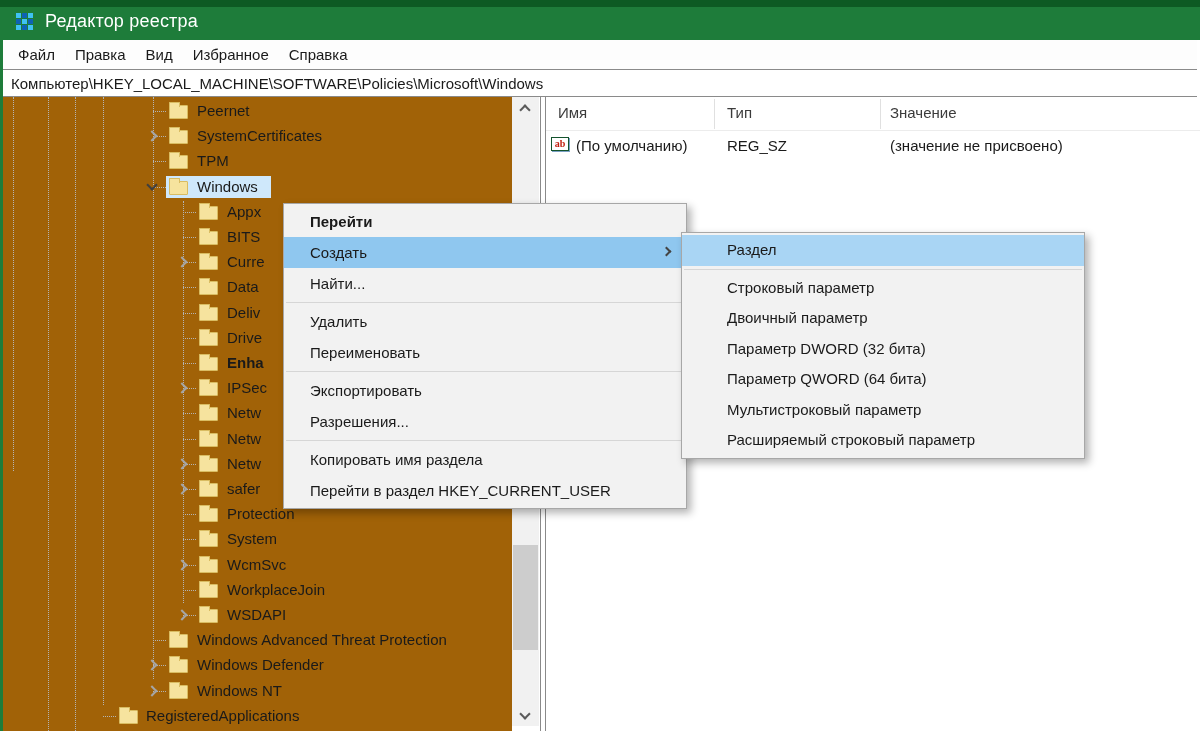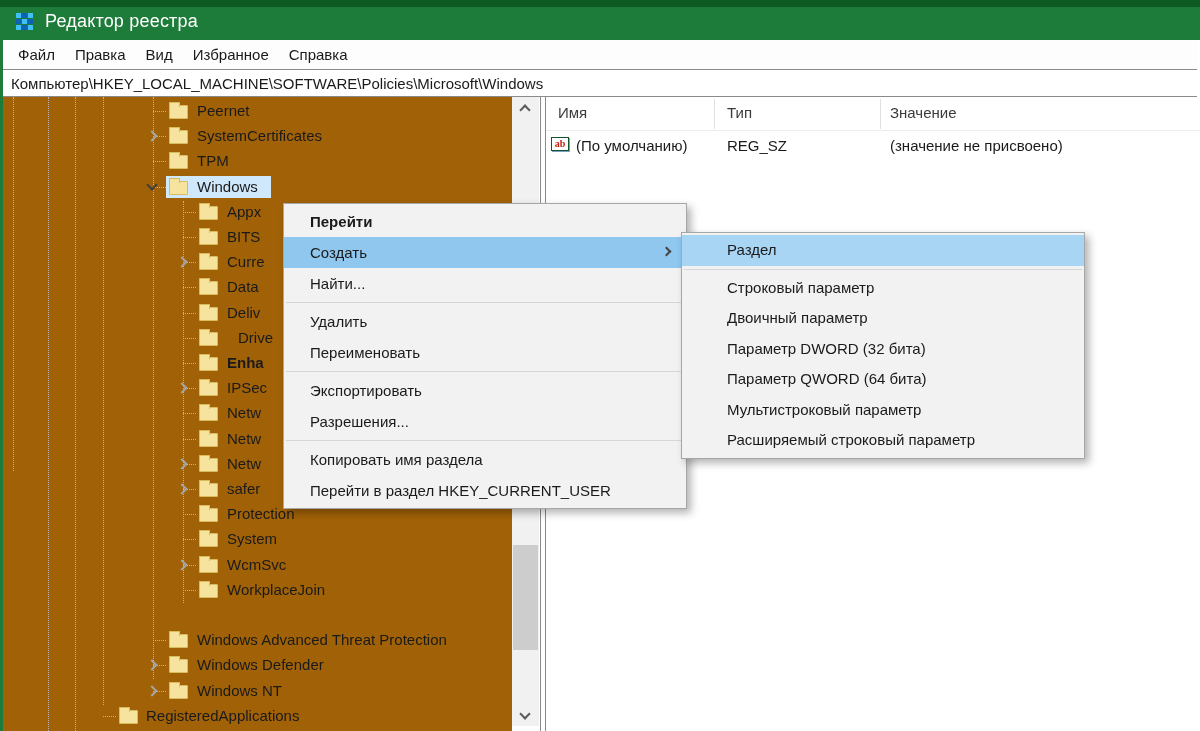--- a/index.html
+++ b/index.html
@@ -164,21 +164,21 @@
         <span class="tlabel" style="left: 224px;">Data</span>
       </div>
       <div class="trow" style="top: 203.6px;">
         <div class="conn" style="left: 180px; width: 13px;"></div>
         <span class="folder" style="left: 196px;"></span>
         <span class="tlabel" style="left: 224px;">Deliv</span>
       </div>
       <div class="trow" style="top: 228.8px;">
         <div class="conn" style="left: 180px; width: 13px;"></div>
         <span class="folder" style="left: 196px;"></span>
-        <span class="tlabel" style="left: 224px; margin-left: 11px;">Drive</span>
+        <span class="tlabel" style="left: 224px;">Drive</span>
       </div>
       <div class="trow" style="top: 254px; font-weight: bold;">
         <div class="conn" style="left: 180px; width: 13px;"></div>
         <span class="folder" style="left: 196px;"></span>
         <span class="tlabel" style="left: 224px;">Enha</span>
       </div>
       <div class="trow" style="top: 279.2px;">
         <div class="conn" style="left: 180px; width: 13px;"></div>
         <span class="chev right" style="left: 175px;"></span>
         <span class="folder" style="left: 196px;"></span>
@@ -219,20 +219,26 @@
       <div class="trow" style="top: 455.6px;">
         <div class="conn" style="left: 180px; width: 13px;"></div>
         <span class="chev right" style="left: 175px;"></span>
         <span class="folder" style="left: 196px;"></span>
         <span class="tlabel" style="left: 224px;">WcmSvc</span>
       </div>
       <div class="trow" style="top: 480.8px;">
         <div class="conn" style="left: 180px; width: 13px;"></div>
         <span class="folder" style="left: 196px;"></span>
         <span class="tlabel" style="left: 224px;">WorkplaceJoin</span>
+      </div>
+      <div class="trow" style="top: 506px;">
+        <div class="conn" style="left: 180px; width: 13px;"></div>
+        <span class="chev right" style="left: 175px;"></span>
+        <span class="folder" style="left: 196px;"></span>
+        <span class="tlabel" style="left: 224px;">WSDAPI</span>
       </div>
       <div class="trow" style="top: 531.2px;">
         <div class="conn" style="left: 150px; width: 13px;"></div>
         <span class="folder" style="left: 166px;"></span>
         <span class="tlabel" style="left: 194px;">Windows Advanced Threat Protection</span>
       </div>
       <div class="trow" style="top: 581.6px;">
         <div class="conn" style="left: 150px; width: 13px;"></div>
         <span class="chev right" style="left: 145px;"></span>
         <span class="folder" style="left: 166px;"></span>

